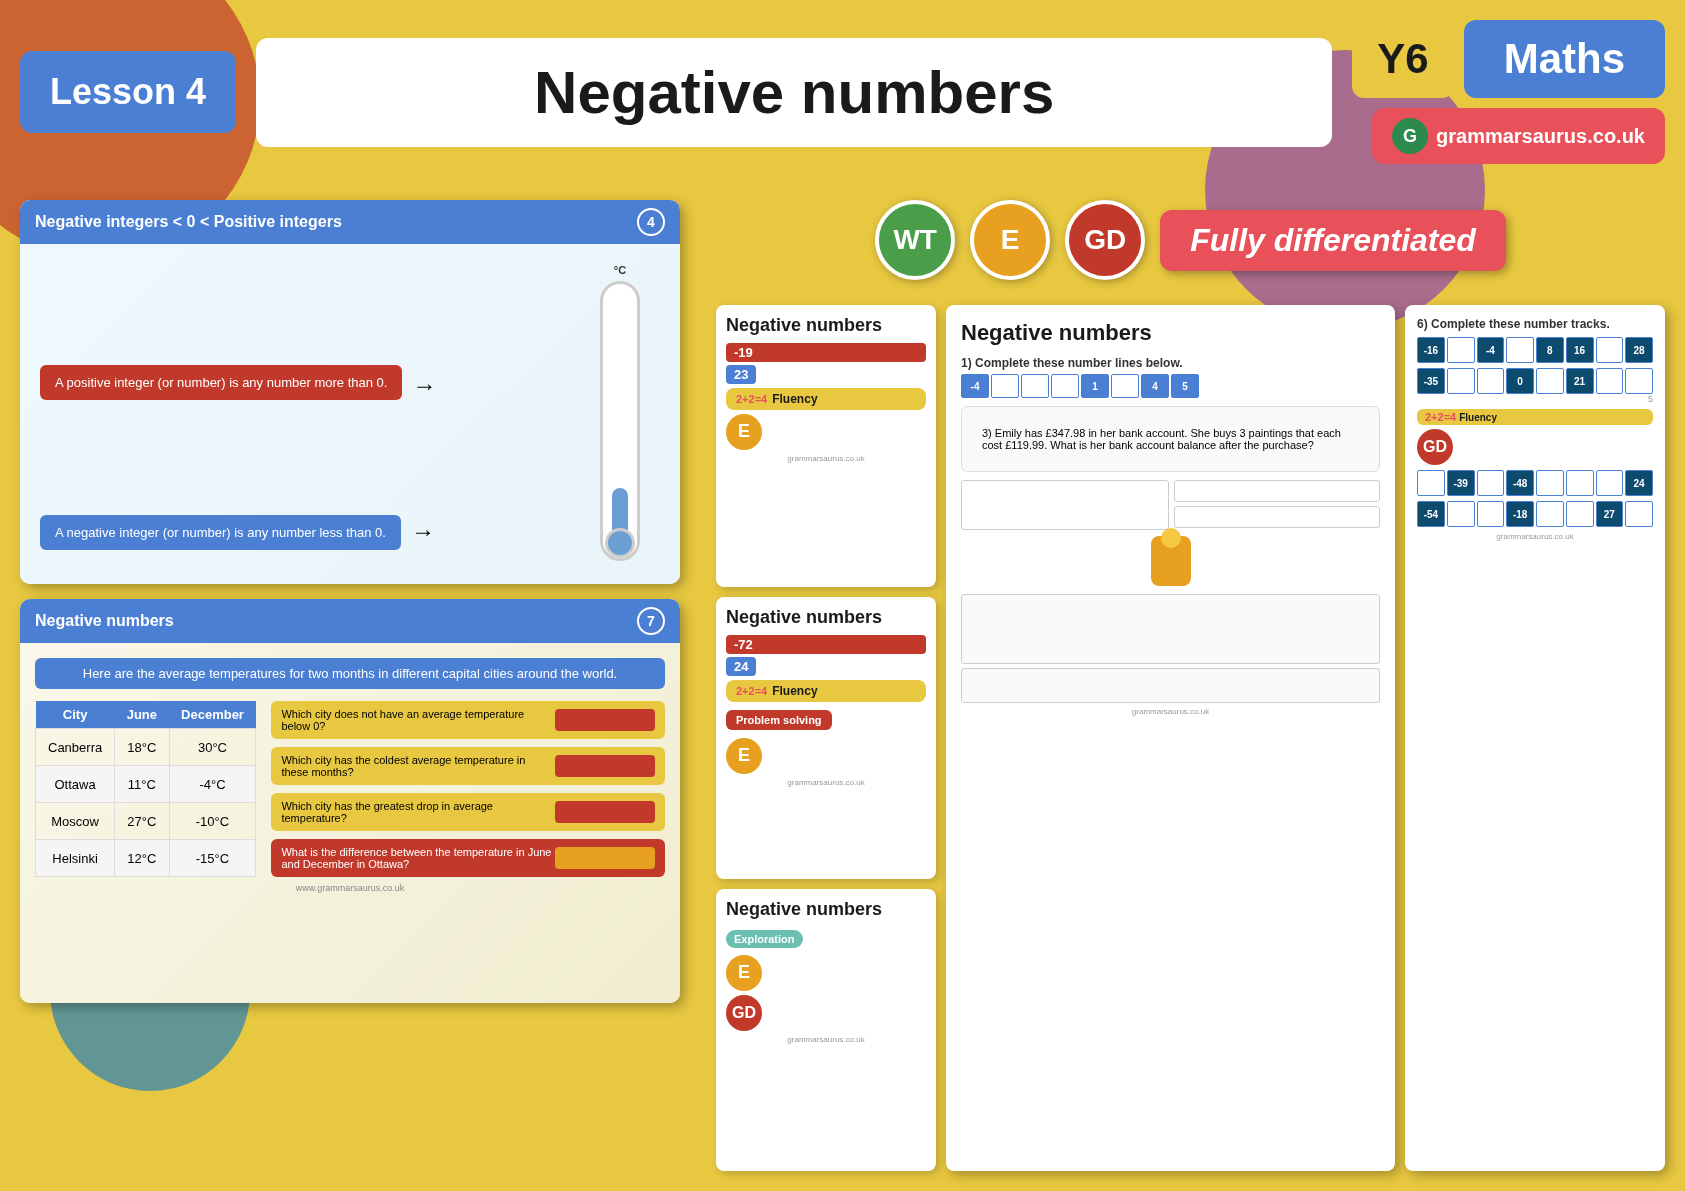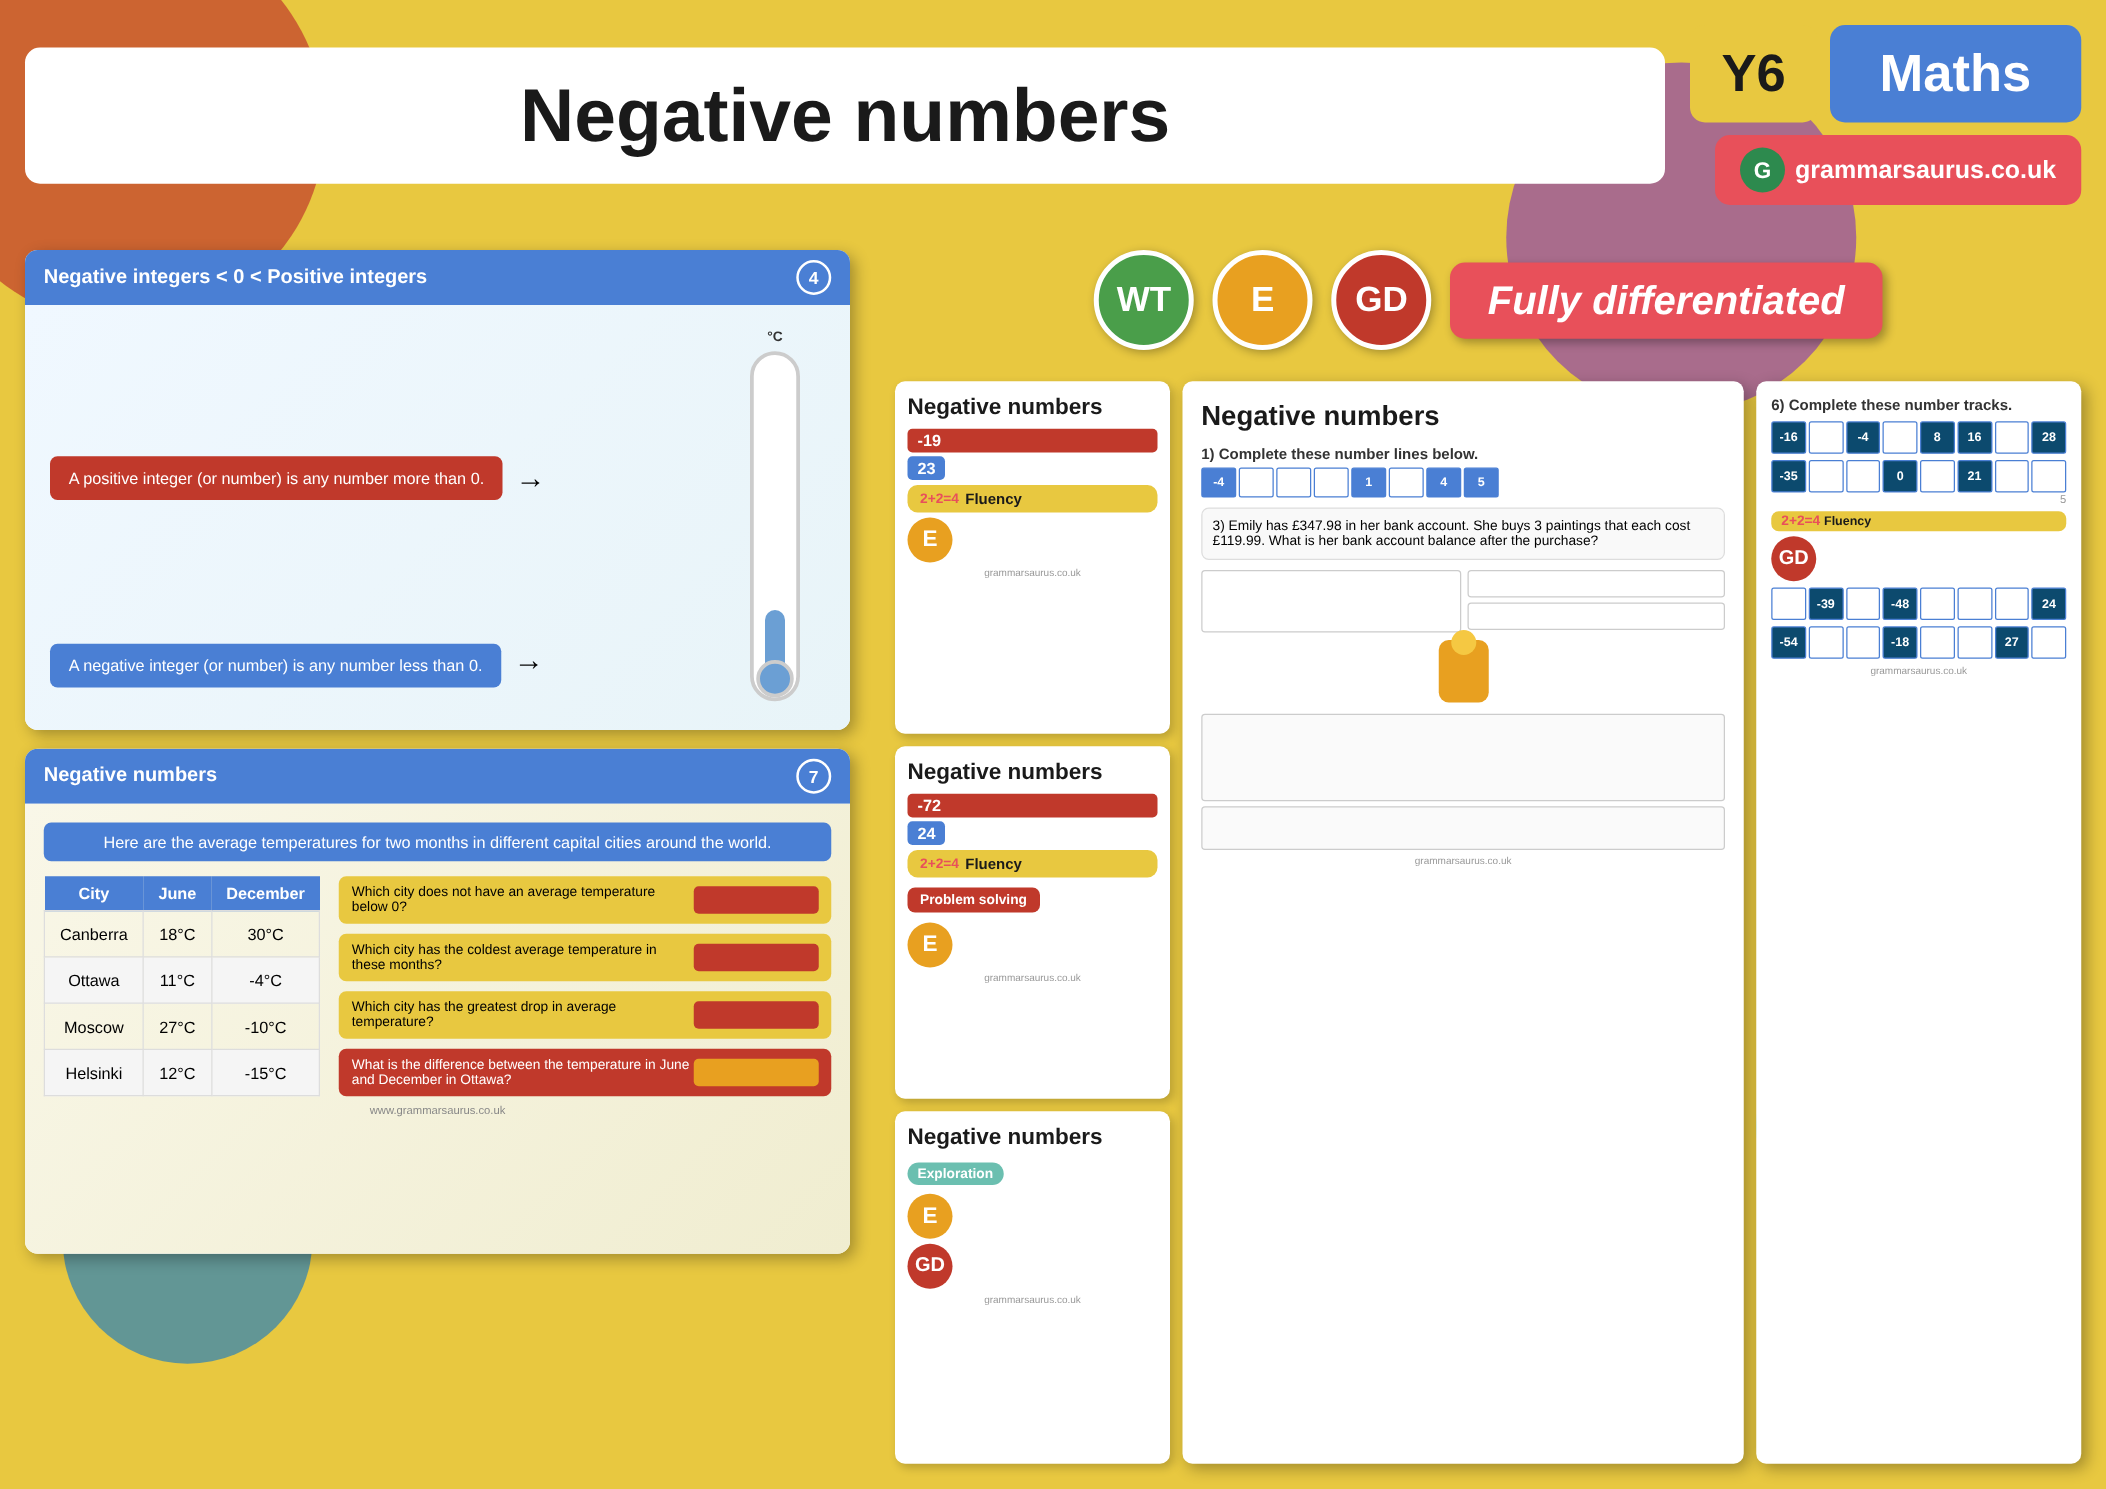--- a/index.html
+++ b/index.html
@@ -491,21 +491,21 @@
       font-size: 22px;
       font-weight: 900;
       color: #1a1a1a;
       margin-bottom: 10px;
     }
 
     .emily-problem {
       background: #f9f9f9;
       border: 1px solid #ddd;
       border-radius: 6px;
-      padding: 8px;
+      padding: 20px;
       font-size: 11px;
       margin: 8px 0;
     }
 
     .problem-solving-badge {
       background: #c0392b;
       color: white;
       border-radius: 6px;
       padding: 4px 10px;
       font-size: 11px;
@@ -632,20 +632,21 @@
   </style>
 </head>
 <body>
 
 <div class="bg-blob bg-blob-1"></div>
 <div class="bg-blob bg-blob-2"></div>
 <div class="bg-blob bg-blob-3"></div>
 <div class="bg-blob bg-blob-4"></div>
 
 <div class="header">
+  <div class="lesson-badge">Lesson 4</div>
 
   <div class="title-box">
     <h1>Negative numbers</h1>
   </div>
 
   <div class="top-right">
     <div class="year-maths-row">
       <div class="year-badge">Y6</div>
       <div class="maths-badge">Maths</div>
     </div>

